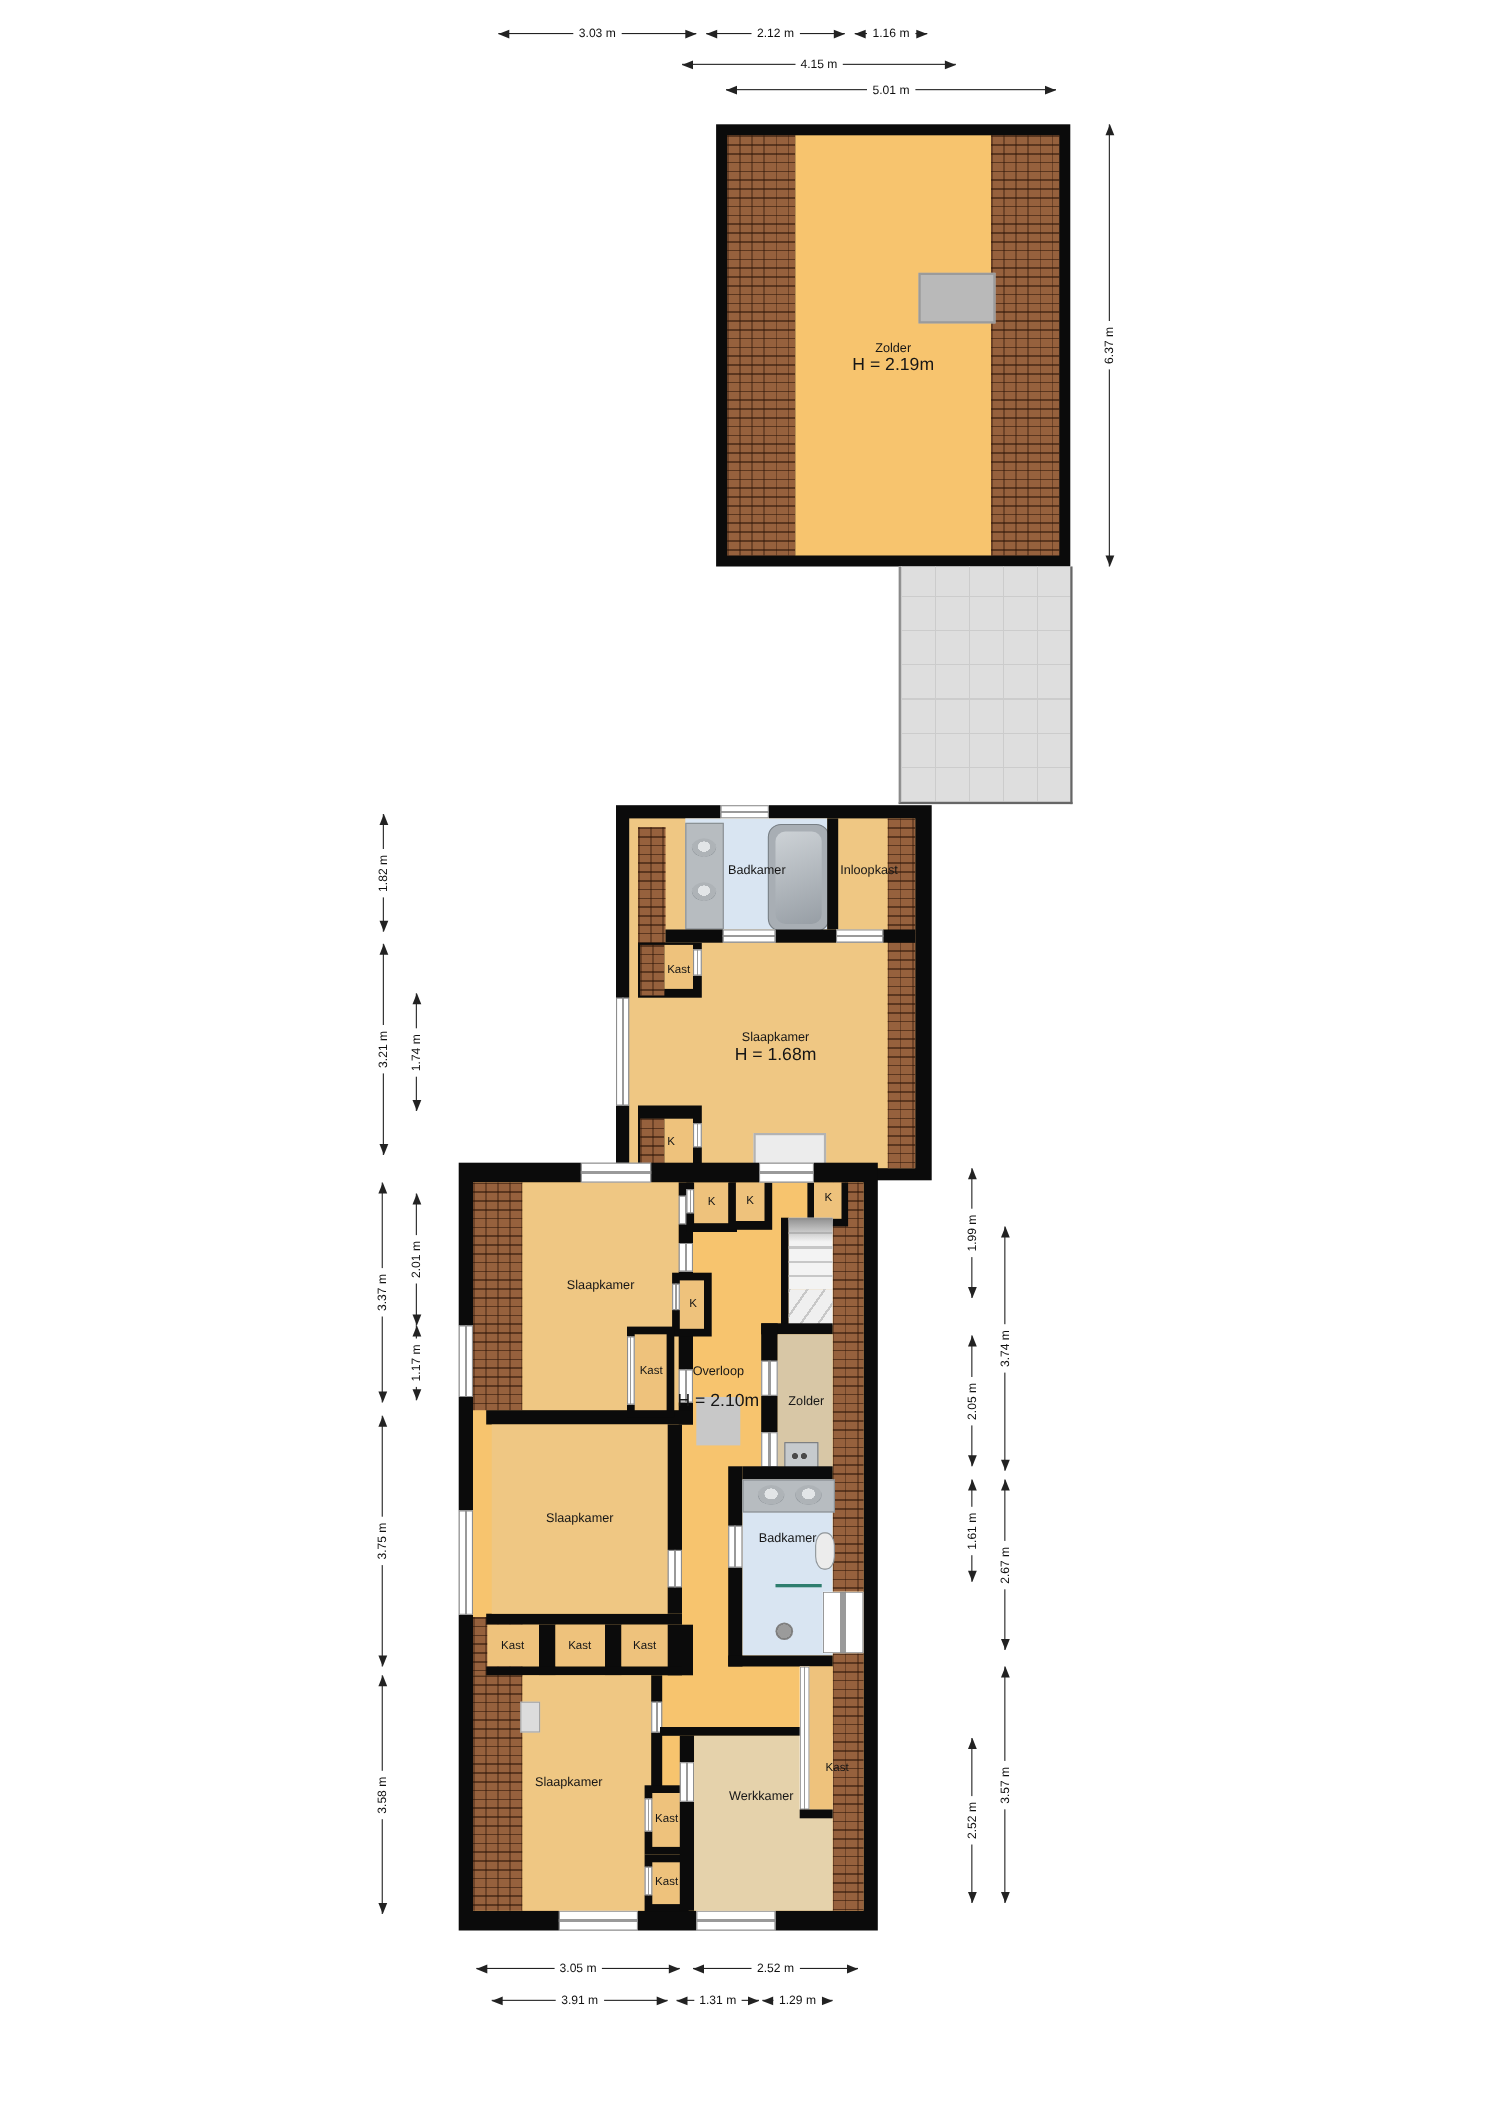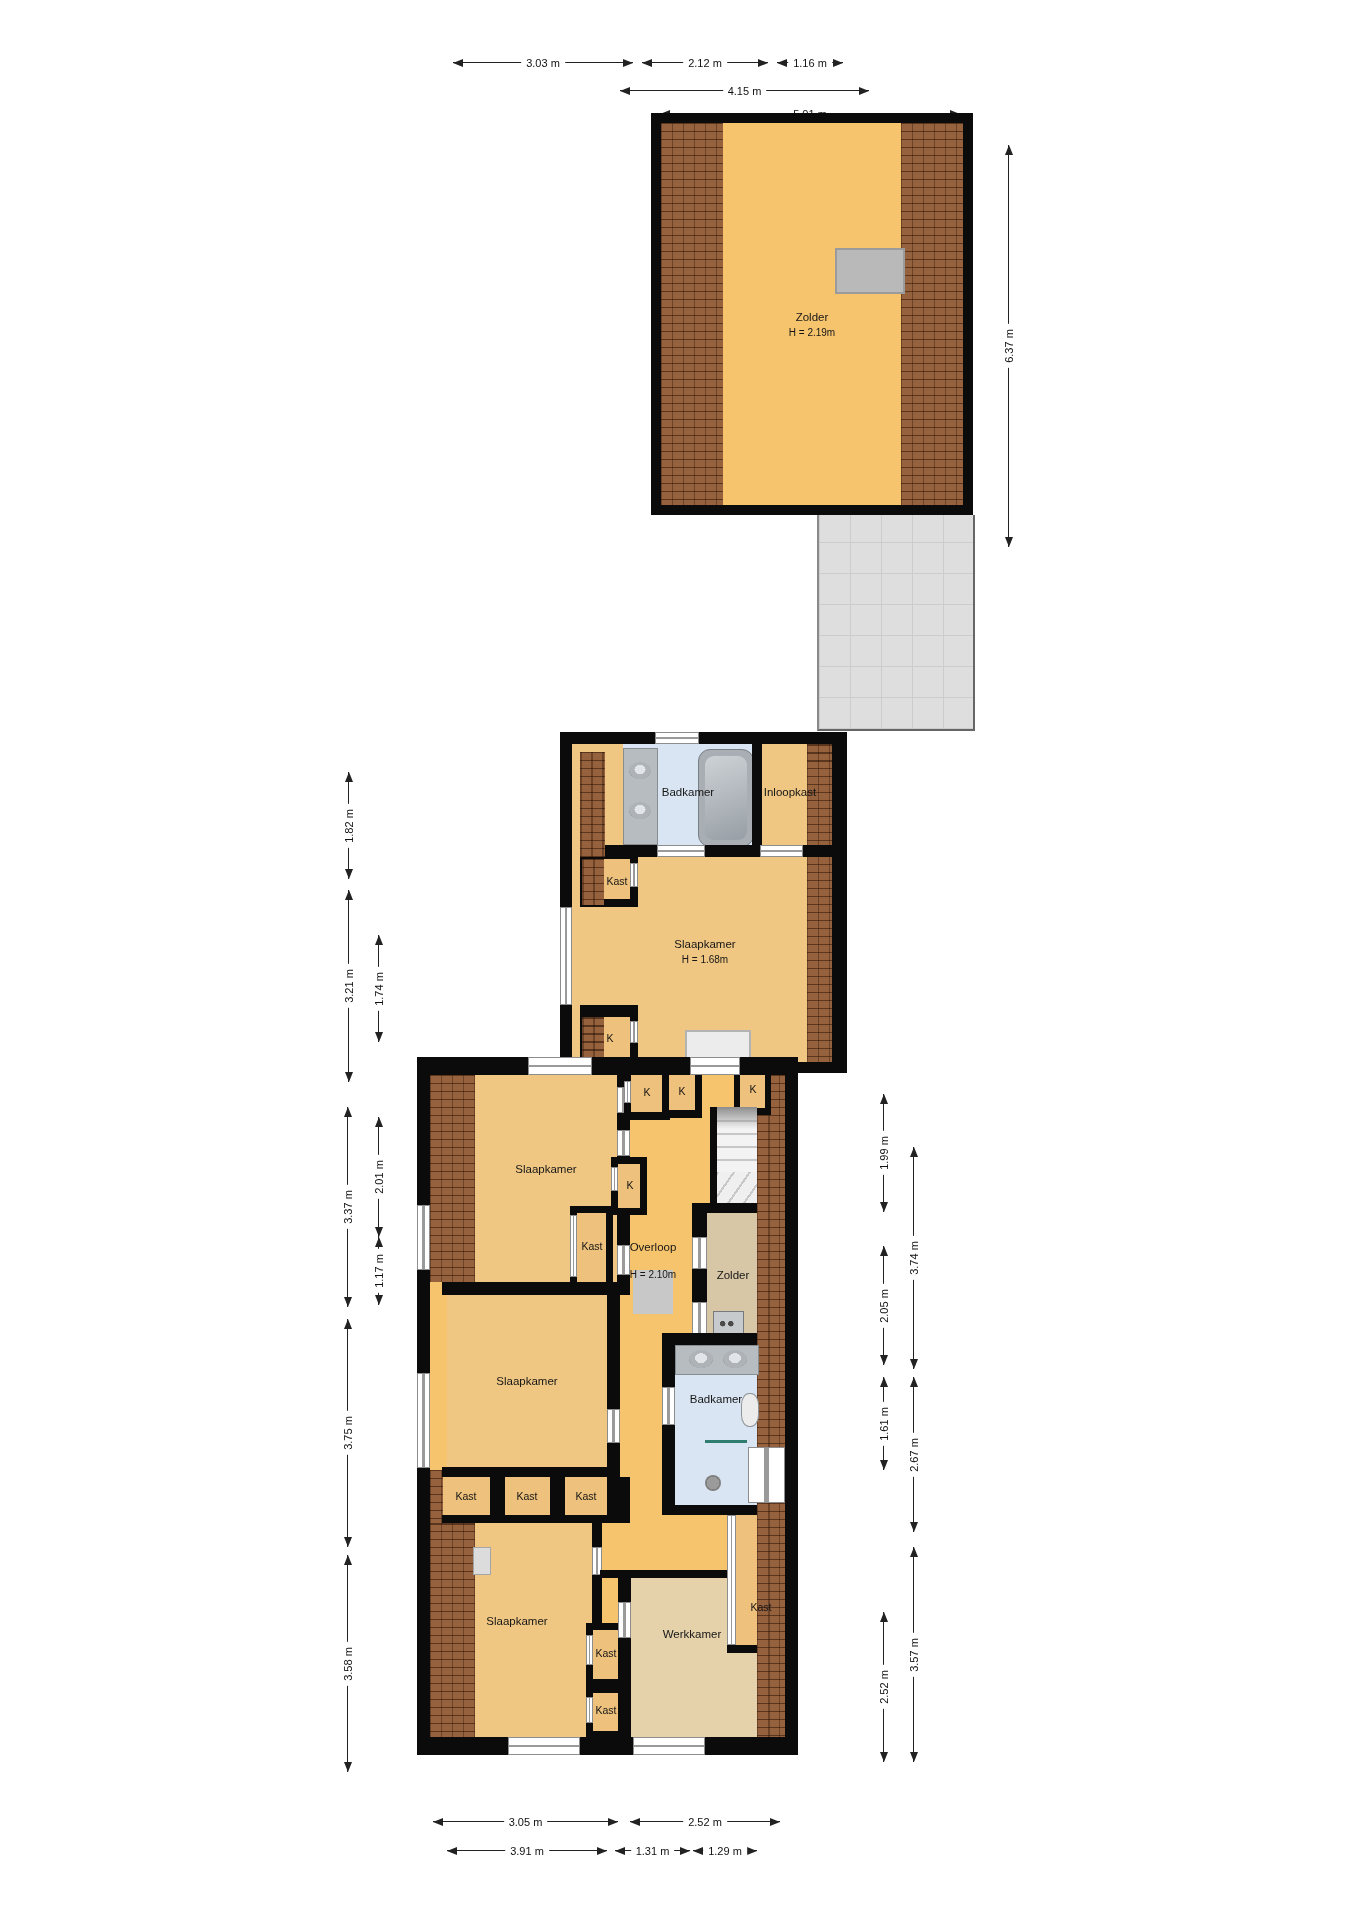--- a/index.html
+++ b/index.html
@@ -22,41 +22,41 @@
       repeating-linear-gradient(0deg,#cccccc 0 1px, rgba(0,0,0,0) 1px 31px),
       repeating-linear-gradient(90deg,#cccccc 0 1px, rgba(0,0,0,0) 1px 31px);
     border-left:2px solid #8a8a8a;border-right:2px solid #666;border-bottom:2px solid #666;}
   .win-h{position:absolute;background:#fff;box-shadow:inset 0 0 0 1px #8d8d8d;
     background-image:linear-gradient(180deg, rgba(0,0,0,0) 42%, #9a9a9a 42% 58%, rgba(0,0,0,0) 58%);}
   .win-v{position:absolute;background:#fff;box-shadow:inset 0 0 0 1px #8d8d8d;
     background-image:linear-gradient(90deg, rgba(0,0,0,0) 42%, #9a9a9a 42% 58%, rgba(0,0,0,0) 58%);}
   .lbl{position:absolute;transform:translate(-50%,-50%);font-size:11.5px;line-height:1.1;
        white-space:nowrap;color:#161616;}
   .lbl-sm{font-size:10.5px;}
-  .lbl-sub{font-size:10px;}
+  .lbl-sub{font-size:16px;}
   .skylight{background:#b9b9b9;border:2px solid #9b9b9b;}
   .dormer{background:#ececec;border:2px solid #b3b3b3;}
   .vanity{background:#b7bcc0;border:1px solid #878d91;}
   .sink{position:absolute;border-radius:50%;
     background:radial-gradient(ellipse at 50% 45%, #e2e5e7 0 35%, #aeb3b7 36% 68%, #989ea3 69%);}
   .tub{position:absolute;background:#a8aeb4;border:1px solid #787f85;border-radius:12px;}
   .tub-in{position:absolute;left:6px;top:6px;right:6px;bottom:6px;border-radius:9px;
     background:linear-gradient(160deg,#cdd2d6,#979ea5);}
   .wm{position:absolute;background:#c6cacd;border:1px solid #77797b;
     background-image:radial-gradient(circle at 30% 45%, #4a4a4a 2.5px, rgba(0,0,0,0) 3px),
                      radial-gradient(circle at 58% 45%, #4a4a4a 2.5px, rgba(0,0,0,0) 3px);}
   .toilet{position:absolute;background:#ececec;border:1px solid #8e9498;border-radius:45%/35%;}
   .mat{background:#c8c8c8;}
   .radiator{background:#dcdcdc;border:1px solid #a5a5a5;}
   .glass{position:absolute;background:#2e7d6e;}
   .shower{position:absolute;border-radius:50%;background:radial-gradient(circle,#9b9b9b 0 55%,#7f7f7f 56% 100%);}
   .stairs{background:#f3f3f3;background-image:repeating-linear-gradient(180deg,#c7c7c7 0 2px,rgba(0,0,0,0) 2px 13px);}
   .stairs-fan{background:#efefef;background-image:repeating-linear-gradient(125deg,#c7c7c7 0 2px,rgba(0,0,0,0) 2px 13px);}
   .stairs-shade{background:linear-gradient(180deg,#8e8e8e,rgba(255,255,255,0));}
-  .dim{position:absolute;margin-top:32px;}
+  .dim{position:absolute;}
   .dim-h{height:0;border-top:1px solid #222;}
   .dim-h .al{position:absolute;left:0;top:-4.5px;width:0;height:0;
     border-top:4px solid rgba(0,0,0,0);border-bottom:4px solid rgba(0,0,0,0);border-right:10px solid #222;}
   .dim-h .ar{position:absolute;right:0;top:-4.5px;width:0;height:0;
     border-top:4px solid rgba(0,0,0,0);border-bottom:4px solid rgba(0,0,0,0);border-left:10px solid #222;}
   .dim-v{width:0;border-left:1px solid #222;}
   .dim-v .at{position:absolute;top:0;left:-4.5px;width:0;height:0;
     border-left:4px solid rgba(0,0,0,0);border-right:4px solid rgba(0,0,0,0);border-bottom:10px solid #222;}
   .dim-v .ab{position:absolute;bottom:0;left:-4.5px;width:0;height:0;
     border-left:4px solid rgba(0,0,0,0);border-right:4px solid rgba(0,0,0,0);border-top:10px solid #222;}

